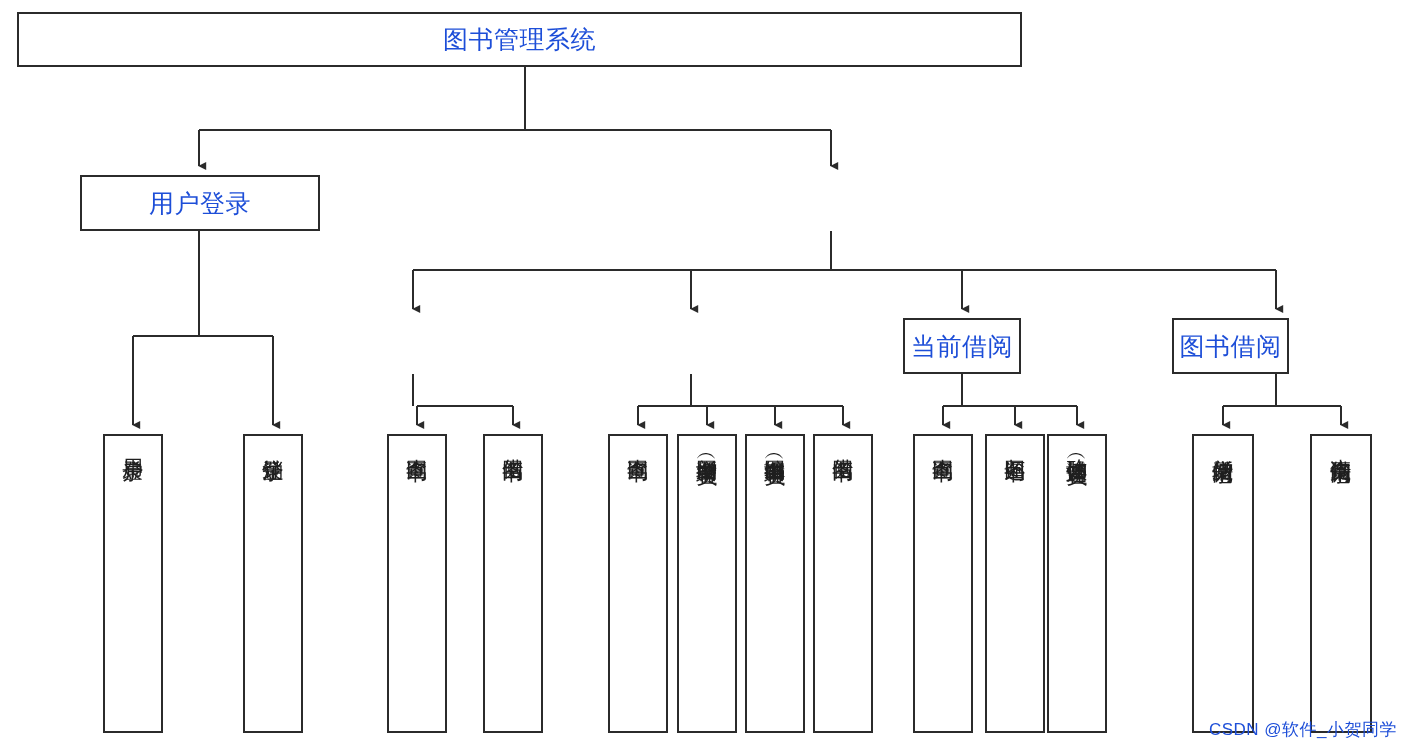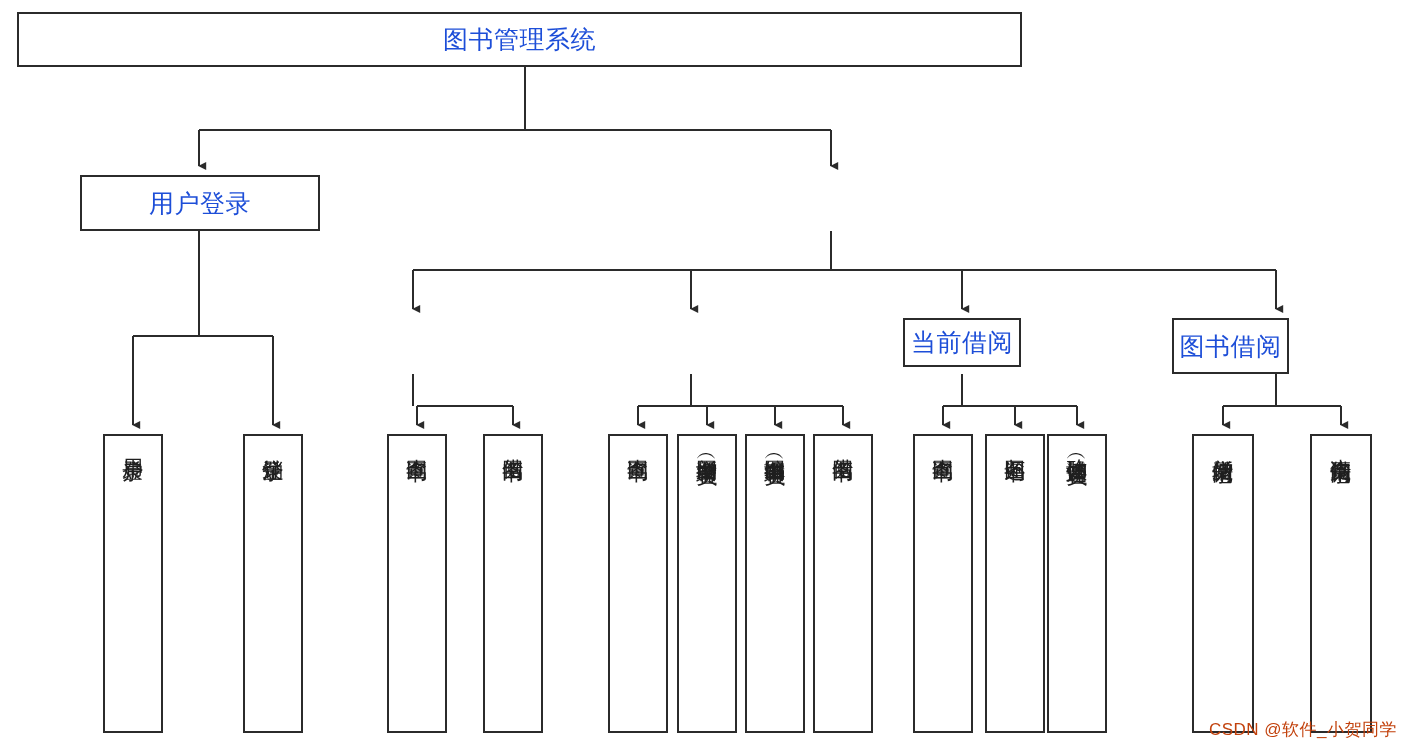--- a/index.html
+++ b/index.html
@@ -58,21 +58,21 @@
     top: 0;
     width: 1405px;
     height: 747px;
     pointer-events: none;
   }
   .watermark {
     position: absolute;
     right: 8px;
     bottom: 6px;
     font-size: 17px;
-    color: #c2410c;
+    color: #1d4ed8;
     white-space: nowrap;
     letter-spacing: 0.5px;
     margin-top: 19px;
   }
 </style>
 </head>
 <body>
 
 <div id="diagram-root">
 
@@ -130,21 +130,21 @@
   </svg>
 
   <div class="node-box" id="box-root" style="left: 17px; top: 12px; width: 1005px; height: 55px;">
     <span class="node-label-h">图书管理系统</span>
   </div>
 
   <div class="node-box" id="box-l1-0" style="left: 80px; top: 175px; width: 240px; height: 56px;">
     <span class="node-label-h">用户登录</span>
   </div>
 
-  <div class="node-box" id="box-l2-2" style="left: 903px; top: 318px; width: 118px; height: 49px;">
+  <div class="node-box" id="box-l2-2" style="left: 903px; top: 318px; width: 118px; height: 56px;">
     <span class="node-label-h">当前借阅</span>
   </div>
   <div class="node-box" id="box-l2-3" style="left: 1172px; top: 318px; width: 117px; height: 56px;">
     <span class="node-label-h">图书借阅</span>
   </div>
 
   <div class="node-box vertical" id="box-leaf-0" style="left: 103px; top: 434px; width: 60px; height: 299px;">
     <span class="node-label-v">用户登录</span>
   </div>
   <div class="node-box vertical" id="box-leaf-1" style="left: 243px; top: 434px; width: 60px; height: 299px;">

